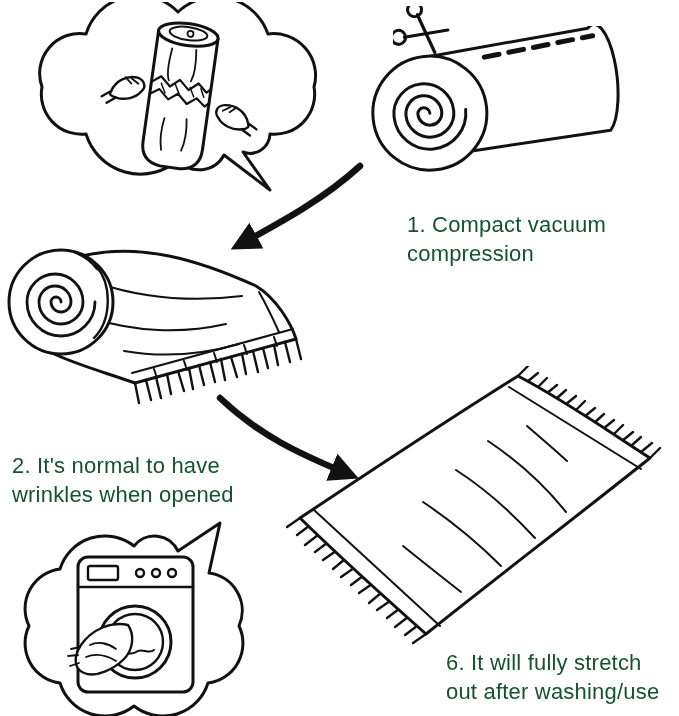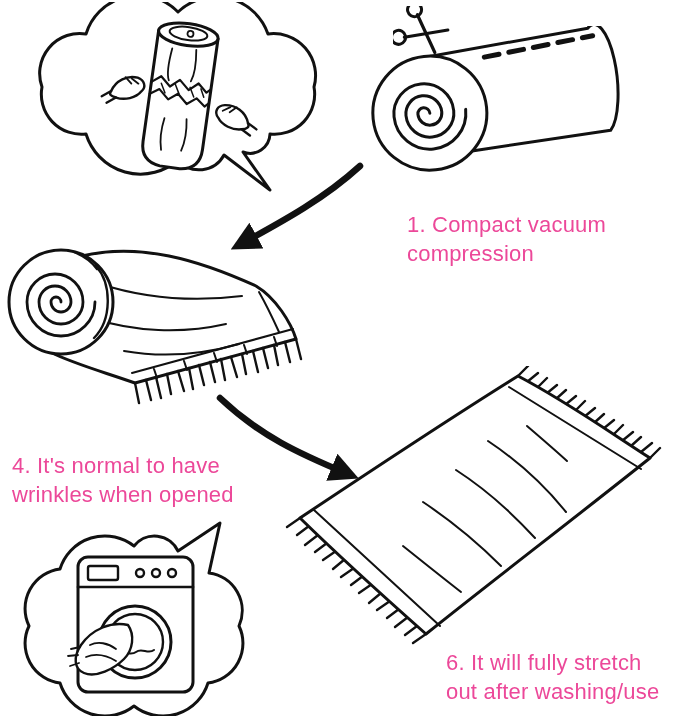--- a/index.html
+++ b/index.html
@@ -10,21 +10,21 @@
     width: 679px;
     height: 716px;
     background: #ffffff;
     overflow: hidden;
   }
   .abs { position: absolute; }
   .caption {
     position: absolute;
     font-size: 22px;
     line-height: 1.3;
-    color: #ec4899;
+    color: #14532d;
     white-space: pre-line;
     letter-spacing: 0.2px;
   }
   svg .s { stroke: #111111; stroke-linecap: round; stroke-linejoin: round; }
   svg .f { fill: #ffffff; }
   svg .n { fill: none; }
 </style>
 </head>
 <body>
 
@@ -94,21 +94,21 @@
       <path class="s n" stroke-width="2" d="M 96 58 C 140 72 190 76 238 70"></path>
       <path class="s n" stroke-width="2" d="M 88 92 C 130 106 178 108 222 98"></path>
       <path class="s n" stroke-width="2" d="M 255 66 C 263 80 270 95 275 106"></path>
       <path class="s n" stroke-width="2" d="M 120 125 C 160 132 200 128 235 118"></path>
     </g>
     <circle class="s f" stroke-width="3" cx="57" cy="76" r="52"></circle>
     <path class="s n" stroke-width="2.8" d="M 91 76 A 34 34 0 0 1 23 76 A 28 28 0 0 1 79 76 A 22 22 0 0 1 35 76 A 16 16 0 0 1 67 76 A 10 10 0 0 1 47 76 A 5 5 0 0 1 57 76"></path>
     <path class="s n" stroke-width="2.4" d="M 92 40 C 108 58 108 94 90 112 M 70 26 C 80 30 88 36 93 43"></path>
   </svg>
 
-  <div class="caption" style="left:12px; top:452px; width:270px;">4. It's normal to have
+  <div class="caption" style="left:12px; top:452px; width:270px;">2. It's normal to have
 wrinkles when opened</div>
 
   <svg class="abs" style="left:212px; top:390px;" width="150" height="105" viewBox="0 0 150 105">
     <defs>
       <marker id="ah2" viewBox="0 0 10 10" refX="6" refY="5" markerWidth="4.5" markerHeight="4.5" orient="auto">
         <path d="M0 0 L10 5 L0 10 z" fill="#111111"></path>
       </marker>
     </defs>
     <path class="s n" stroke-width="6.5" marker-end="url(#ah2)" d="M 8 8 C 48 46 88 64 136 84"></path>
   </svg>

